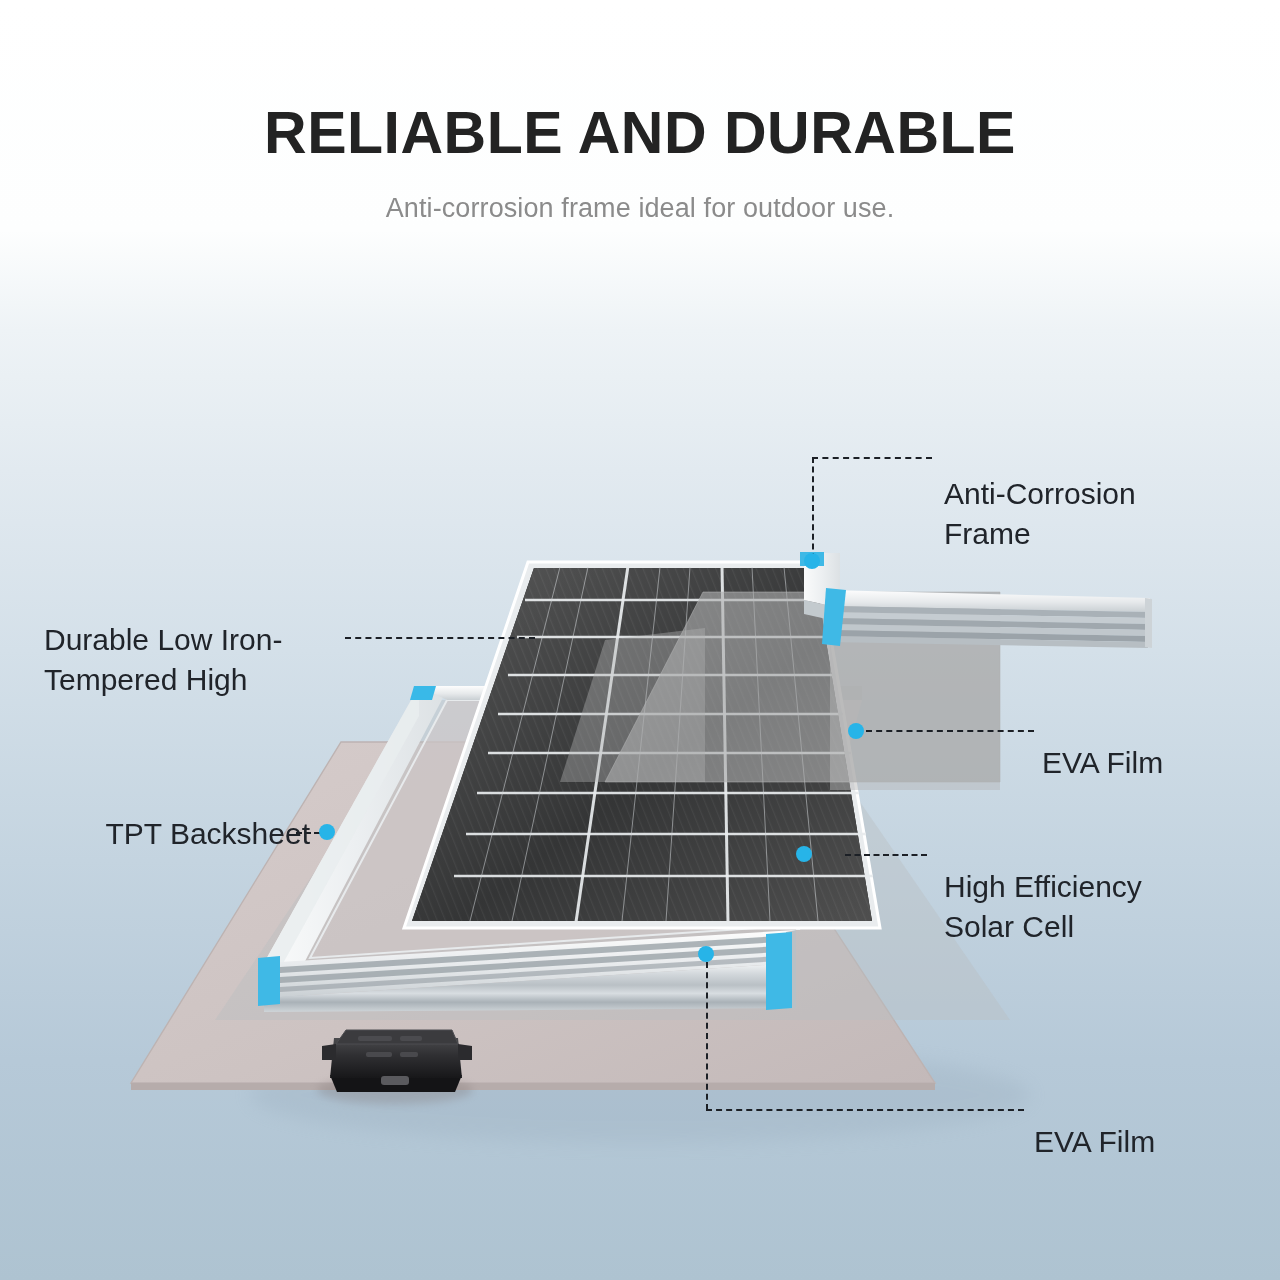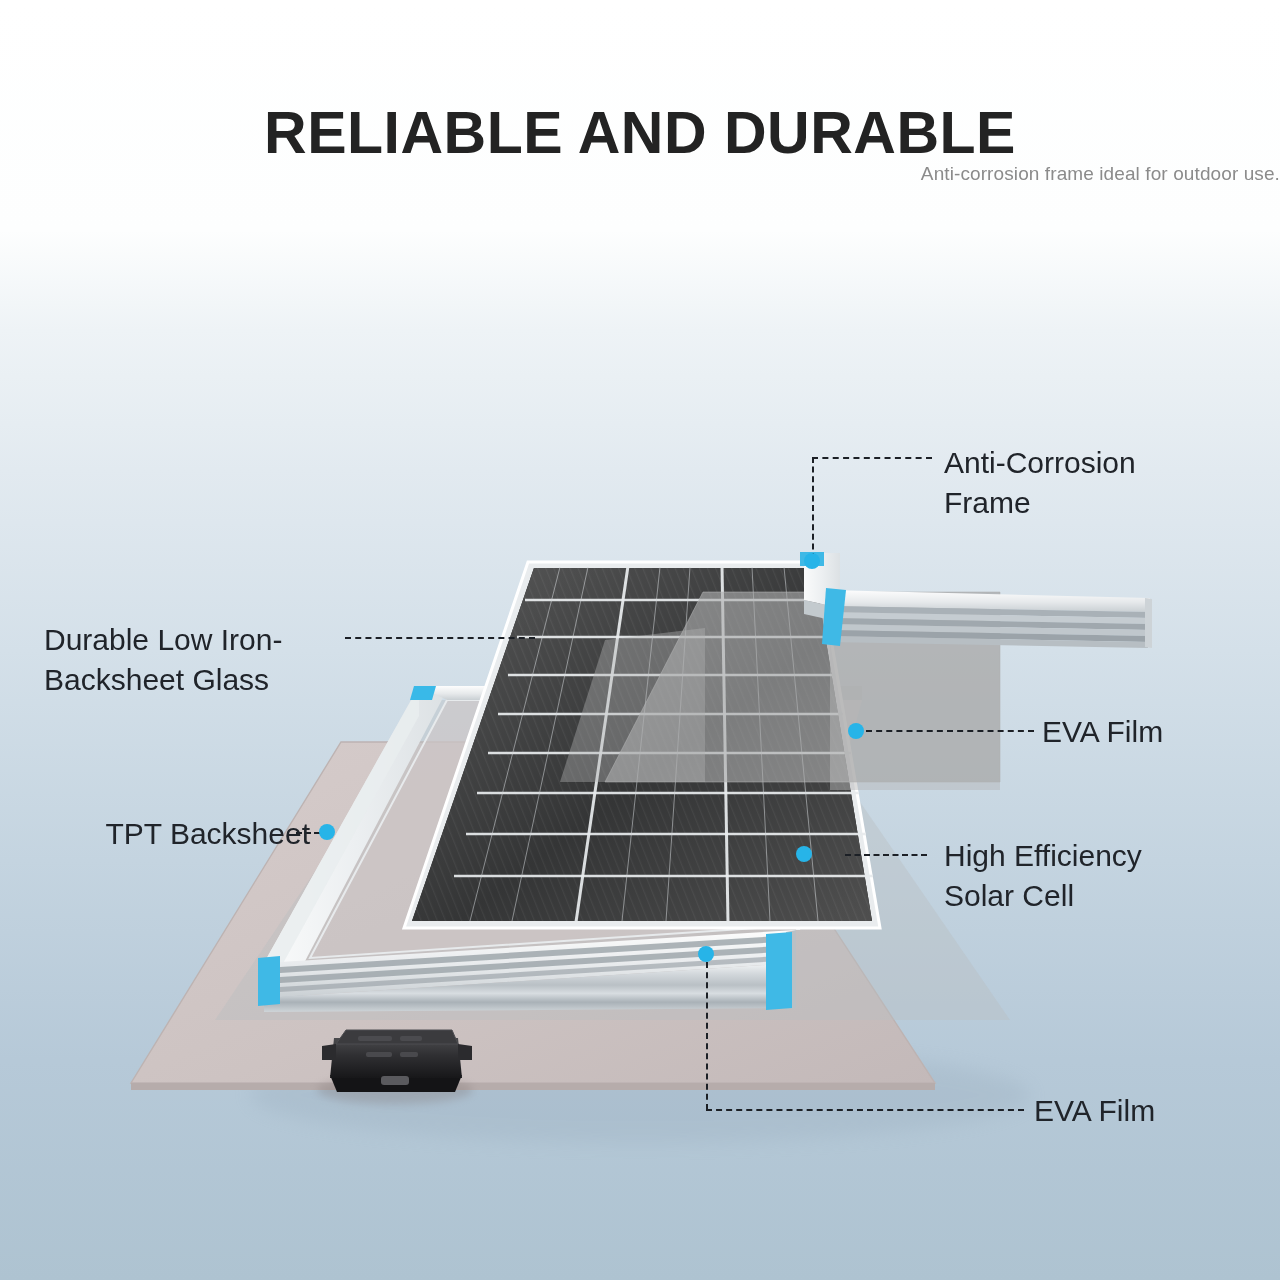--- a/index.html
+++ b/index.html
@@ -34,42 +34,42 @@
   }
   #title {
     font-size:59px;
     font-weight:bold;
     letter-spacing:0.5px;
     color:#232323;
     line-height:1.0;
     white-space:nowrap;
   }
   #subtitle {
-    font-size:19px;
+    margin-top:30px;
+    font-size:27px;
     font-weight:400;
     color:#8b8b8b;
     letter-spacing:0.1px;
-    text-align:right;
   }
 
   
   #art { position:absolute; inset:0; z-index:10; }
 
   
   #callouts { position:absolute; inset:0; z-index:50; }
 
   .callout-label {
     position:absolute;
     font-size:30px;
     font-weight:400;
     color:#20242a;
     line-height:1.33;
     white-space:pre-line;
   }
-  .callout-label.right { text-align:left; }
+  .callout-label.right { text-align:left;margin-top:31px; }
   .callout-label.left  { text-align:right; }
 
   .dot {
     position:absolute;
     width:16px; height:16px;
     border-radius:50%;
     background:#27b4e8;
     transform:translate(-50%,-50%);
   }
 
@@ -290,21 +290,21 @@
   <div id="callouts">
 
     <div class="dash-h" style="left:812px; top:457px; width:120px;"></div>
     <div class="dash-v" style="left:812px; top:457px; height:102px;"></div>
     <div class="dot" style="left:812px; top:561px;"></div>
     <div class="callout-label right" style="left:944px; top:443px; width:300px;">Anti-Corrosion
 Frame</div>
 
     <div class="dash-h" style="left:345px; top:637px; width:190px;"></div>
     <div class="callout-label left" style="left:44px; top:620px; width:320px; text-align:left;">Durable Low Iron-
-Backsheet Glass</div>
+Tempered High</div>
 
     <div class="dot" style="left:856px; top:731px;"></div>
     <div class="dash-h" style="left:866px; top:730px; width:168px;"></div>
     <div class="callout-label right" style="left:1042px; top:712px; width:240px;">EVA Film</div>
 
     <div class="dash-h" style="left:296px; top:832px; width:24px;"></div>
     <div class="dot" style="left:327px; top:832px;"></div>
     <div class="callout-label left" style="left:40px; top:814px; width:270px;">TPT Backsheet</div>
 
     <div class="dot" style="left:804px; top:854px;"></div>

